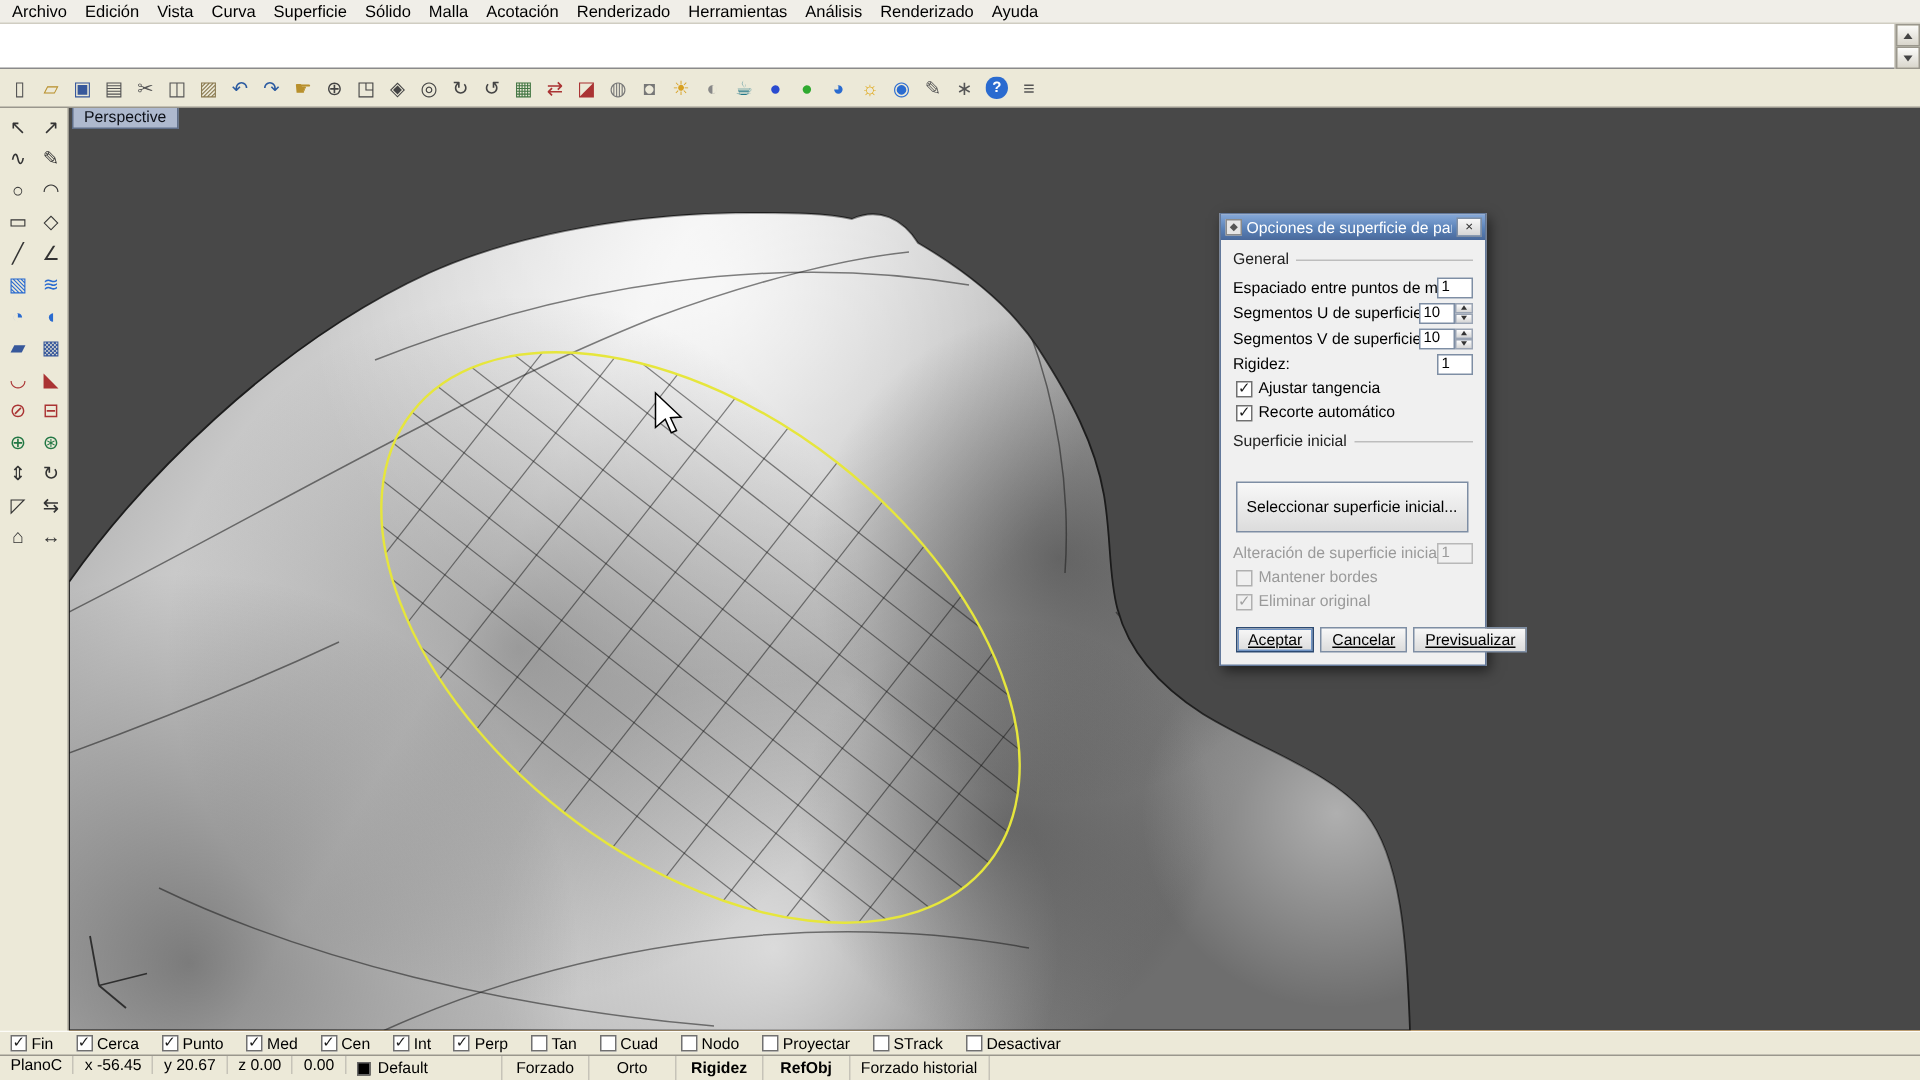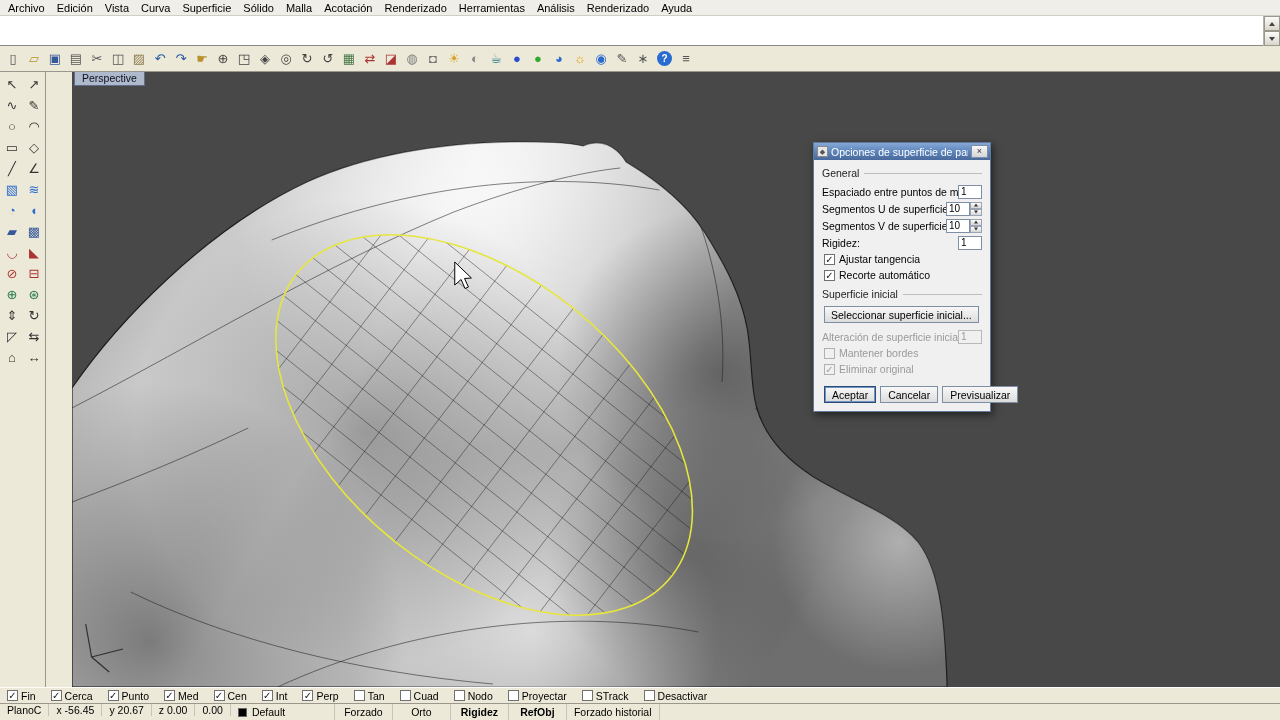--- a/index.html
+++ b/index.html
@@ -24,21 +24,21 @@
   
   .toolbar { height:26px; display:flex; align-items:center; gap:1px; padding:0 3px; background:#ece9d8; border-bottom:1px solid #9a978d; }
   .tool { width:20px; height:20px; display:flex; align-items:center; justify-content:center; font-size:13px; border:1px solid transparent; cursor:default; }
   .tool.round { width:15px; height:15px; border-radius:50%; background:#2a6bd0; font-size:10px; font-weight:bold; margin:0 3px; }
 
   
   .main { display:flex; height:615px; }
   .palette { width:46px; background:#ece9d8; border-right:1px solid #9a978d; display:flex; flex-wrap:wrap; align-content:flex-start; padding:2px 0 0 1px; }
   .ptool { width:22px; height:21px; display:flex; align-items:center; justify-content:center; font-size:13px; border:1px solid transparent; cursor:default; }
 
-  .viewport { position:relative; flex:1; background:#a16207; overflow:hidden;margin-left:26px; }
+  .viewport { position:relative; flex:1; background:#a16207; overflow:hidden; }
   .viewport svg { display:block; width:100%; height:100%; }
   .vp-label { position:absolute; top:0; left:2px; background:#aeb9ce; border:1px solid #5f6e88; border-top:none; padding:0 7px 1px 7px; font-size:10.5px; color:#0d1018; cursor:default; }
 
   
   .dialog { position:absolute; left:813px; top:142px; width:178px; background:#f0f0f0; border:1px solid #63799b; box-shadow:2px 3px 8px rgba(0,0,0,.55); font-size:10.5px; }
   .dlg-title { height:17px; display:flex; align-items:center; gap:3px; padding:0 2px 0 3px; background:linear-gradient(180deg,#85a8d8 0%,#5a82b8 55%,#49699b 100%); color:#fff; }
   .dlg-icon { width:11px; height:11px; background:#e6e6e6; border:1px solid #8a8a8a; color:#555; font-size:7px; line-height:9px; text-align:center; }
   .dlg-title-text { flex:1; white-space:nowrap; overflow:hidden; font-size:10.5px; }
   .dlg-close { width:17px; height:13px; background:linear-gradient(#f7f7f7,#d6d6d6); border:1px solid #7e8ea4; color:#333; font-size:9px; line-height:11px; text-align:center; cursor:default; }
   .dlg-body { padding:5px 8px 8px 8px; }
@@ -51,22 +51,22 @@
   .spin { display:none; width:12px; height:14px; flex-direction:column; }
   .frow.spin-on .spin { display:flex; }
   .spin i { flex:1; position:relative; background:linear-gradient(#fdfdfd,#d5d5d5); border:1px solid #9aa4b4; }
   .spin i::after { content:""; position:absolute; left:50%; top:50%; transform:translate(-50%,-50%); border-left:2.5px solid transparent; border-right:2.5px solid transparent; }
   .spin .up::after { border-bottom:3px solid #333; }
   .spin .down::after { border-top:3px solid #333; }
   .cbrow { display:flex; align-items:center; gap:4px; height:14px; margin:2px 0 2px 2px; }
   .cbox { width:11px; height:11px; flex:0 0 11px; background:#fff; border:1px solid #707070; font-size:10px; line-height:9px; text-align:center; color:#1a1a1a; }
   .cbox.dis { background:#f0f0f0; border-color:#b0b0b0; color:#a0a0a0; }
   .disabled { color:#9a9a9a; }
-  .sel-btn { margin:1px 0 6px 2px; height:17px; padding:0 6px; background:linear-gradient(#f8f8f8,#dcdcdc); border:1px solid #7e8ea4; font-family:inherit; font-size:10.5px; cursor:default; }
-  .dlg-buttons { display:flex; gap:4px; margin:10px 0 0 2px; }
+  .sel-btn { margin:16px 0 6px 2px; height:34px; padding:0 6px; background:linear-gradient(#f8f8f8,#dcdcdc); border:1px solid #7e8ea4; font-family:inherit; font-size:10.5px; cursor:default; }
+  .dlg-buttons { display:flex; gap:4px; margin:10px 0 0 2px;text-decoration:underline; }
   .dbtn { height:17px; padding:0 7px; background:linear-gradient(#f8f8f8,#dcdcdc); border:1px solid #7e8ea4; font-family:inherit; font-size:10.5px; cursor:default; }
   .dbtn.default { border:1px solid #2c4a72; box-shadow:0 0 0 1px #6f93c4 inset; }
 
   
   .osnapbar { height:16px; display:flex; align-items:center; background:#ece9d8; border-top:1px solid #fdfcf8; padding:0 7px; font-size:10.5px; }
   .snap { display:flex; align-items:center; gap:3px; margin-right:15px; cursor:default; }
   .snap .cbox { width:11px; height:11px; flex:0 0 11px; }
 
   
   .statusbar { height:17px; display:flex; align-items:stretch; background:#ece9d8; border-top:1px solid #9a978d; font-size:10.5px; }

